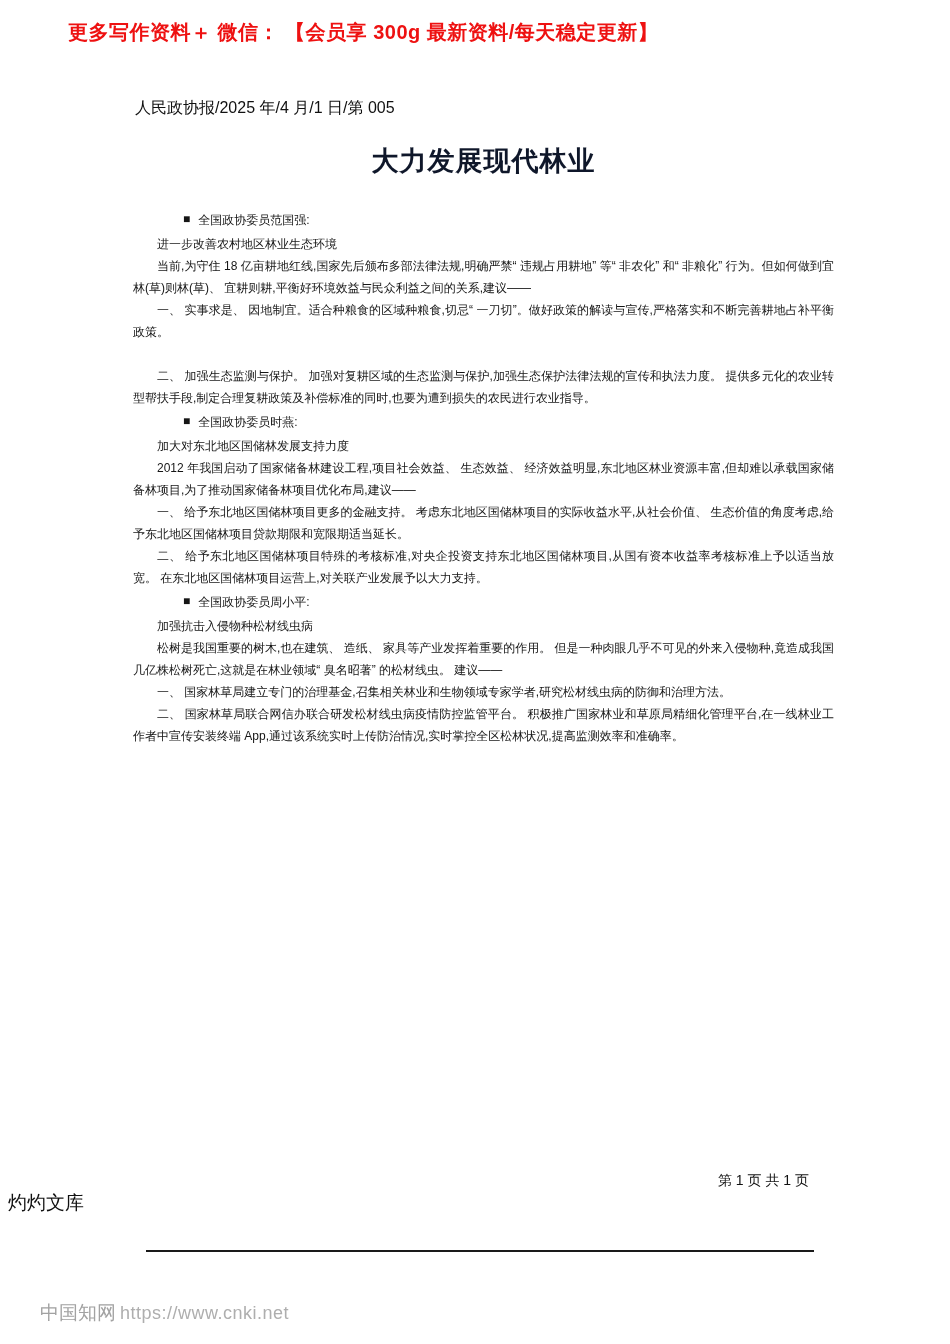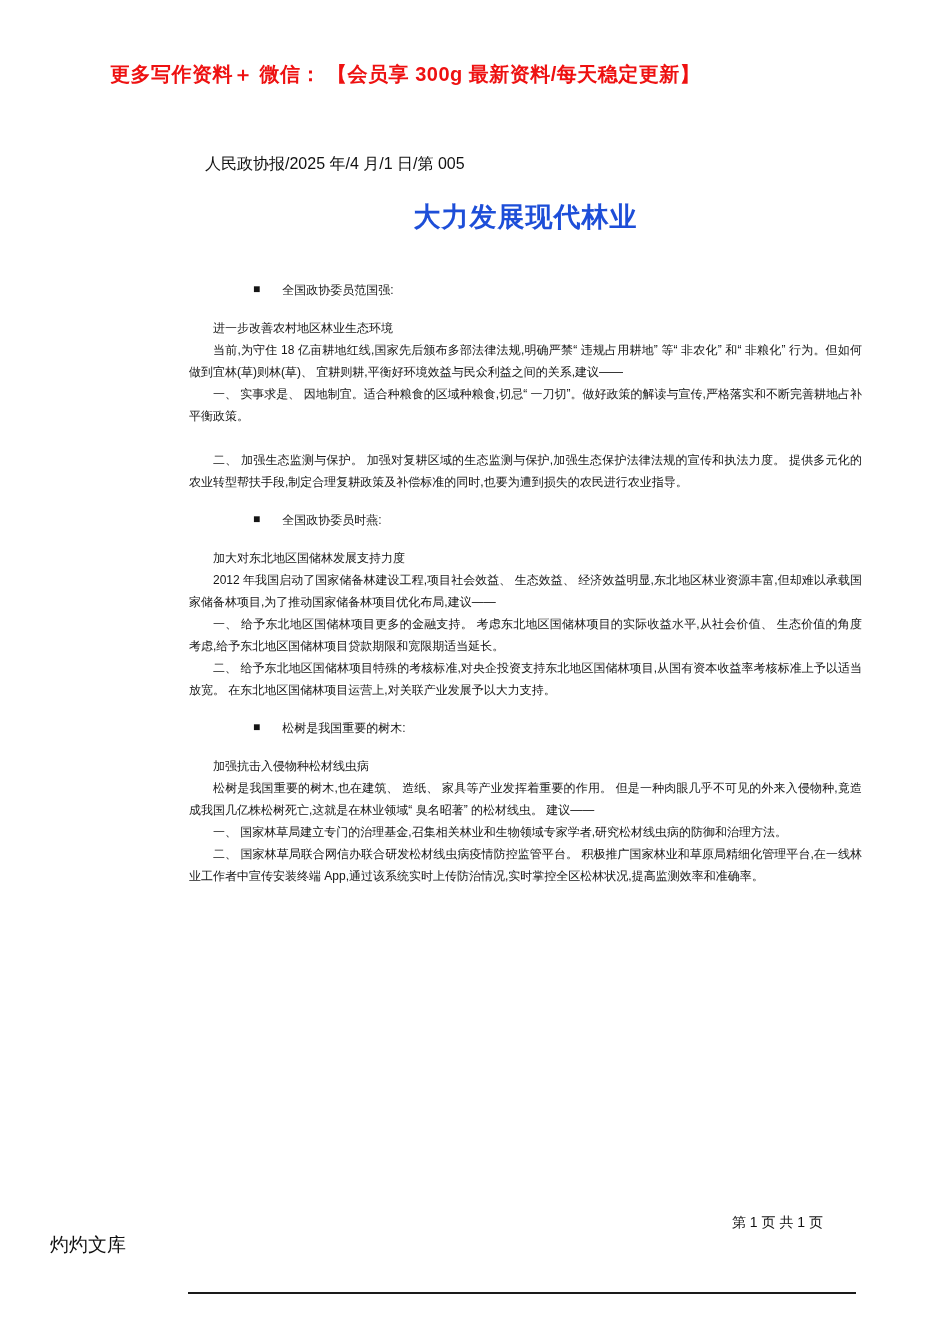--- a/index.html
+++ b/index.html
@@ -1,15 +1,15 @@
 <!DOCTYPE html>
 <html><head>
 <meta charset="utf-8">
 <style>
-  * { margin: 16px; padding: 0; box-sizing: border-box; }
+  * { margin: 2px; padding: 0; box-sizing: border-box; }
   html, body { width: 950px; height: 1344px; background: #ffffff; }
   body {
     position: relative;
     font-family: "Liberation Sans", "DejaVu Sans", sans-serif;
     color: #151515;
     overflow: hidden;
   }
   .promo {
     position: absolute;
     left: 62px;
@@ -29,21 +29,21 @@
   .source-info {
     font-size: 16px;
     line-height: 23px;
     color: #111111;
   }
   .article-title {
     margin-top: 24px;
     text-align: center;
     font-size: 27px;
     font-weight: 600;
-    color: #1d4ed8;
+    color: #0f172a;
     letter-spacing: 1px;
   }
   .article-body {
     margin-top: 28px;
     font-size: 12px;
     line-height: 22px;
     text-align: justify;
     color: #151515;
   }
   .article-body p { margin: 0; }
@@ -116,21 +116,21 @@
 
     <p class="line-indent">
       <span class="bullet">■</span><span>全国政协委员时燕:</span>
     </p>
     <p class="line-indent">加大对东北地区国储林发展支持力度</p>
     <p class="para">2012 年我国启动了国家储备林建设工程,项目社会效益、 生态效益、 经济效益明显,东北地区林业资源丰富,但却难以承载国家储备林项目,为了推动国家储备林项目优化布局,建议——</p>
     <p class="para">一、 给予东北地区国储林项目更多的金融支持。 考虑东北地区国储林项目的实际收益水平,从社会价值、 生态价值的角度考虑,给予东北地区国储林项目贷款期限和宽限期适当延长。</p>
     <p class="para">二、 给予东北地区国储林项目特殊的考核标准,对央企投资支持东北地区国储林项目,从国有资本收益率考核标准上予以适当放宽。 在东北地区国储林项目运营上,对关联产业发展予以大力支持。</p>
 
     <p class="line-indent">
-      <span class="bullet">■</span><span>松树是我国重要的树木:</span>
+      <span class="bullet">■</span><span>全国政协委员周小平:</span>
     </p>
     <p class="line-indent">加强抗击入侵物种松材线虫病</p>
     <p class="para">松树是我国重要的树木,也在建筑、 造纸、 家具等产业发挥着重要的作用。 但是一种肉眼几乎不可见的外来入侵物种,竟造成我国几亿株松树死亡,这就是在林业领域“ 臭名昭著” 的松材线虫。 建议——</p>
     <p class="para">一、 国家林草局建立专门的治理基金,召集相关林业和生物领域专家学者,研究松材线虫病的防御和治理方法。</p>
     <p class="para">二、 国家林草局联合网信办联合研发松材线虫病疫情防控监管平台。 积极推广国家林业和草原局精细化管理平台,在一线林业工作者中宣传安装终端 App,通过该系统实时上传防治情况,实时掌控全区松林状况,提高监测效率和准确率。</p>
 
   </div>
 </div>
 
 <div class="page-number">第 1 页 共 1 页</div>

